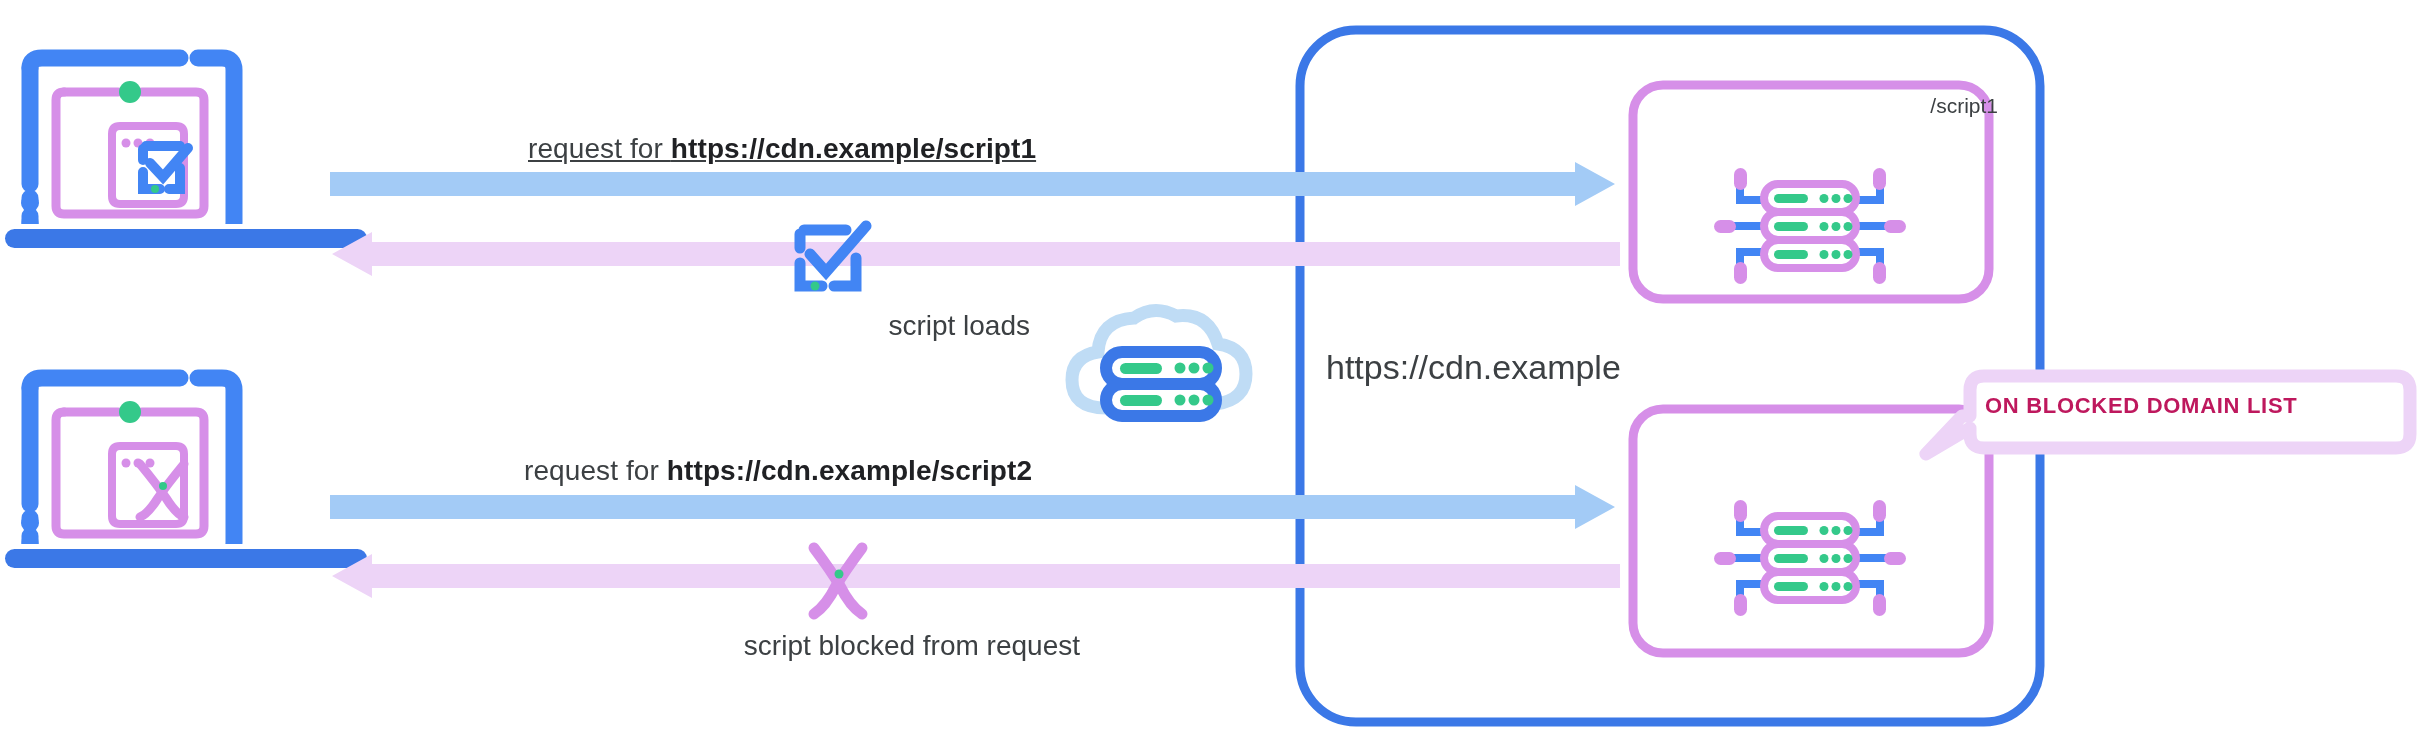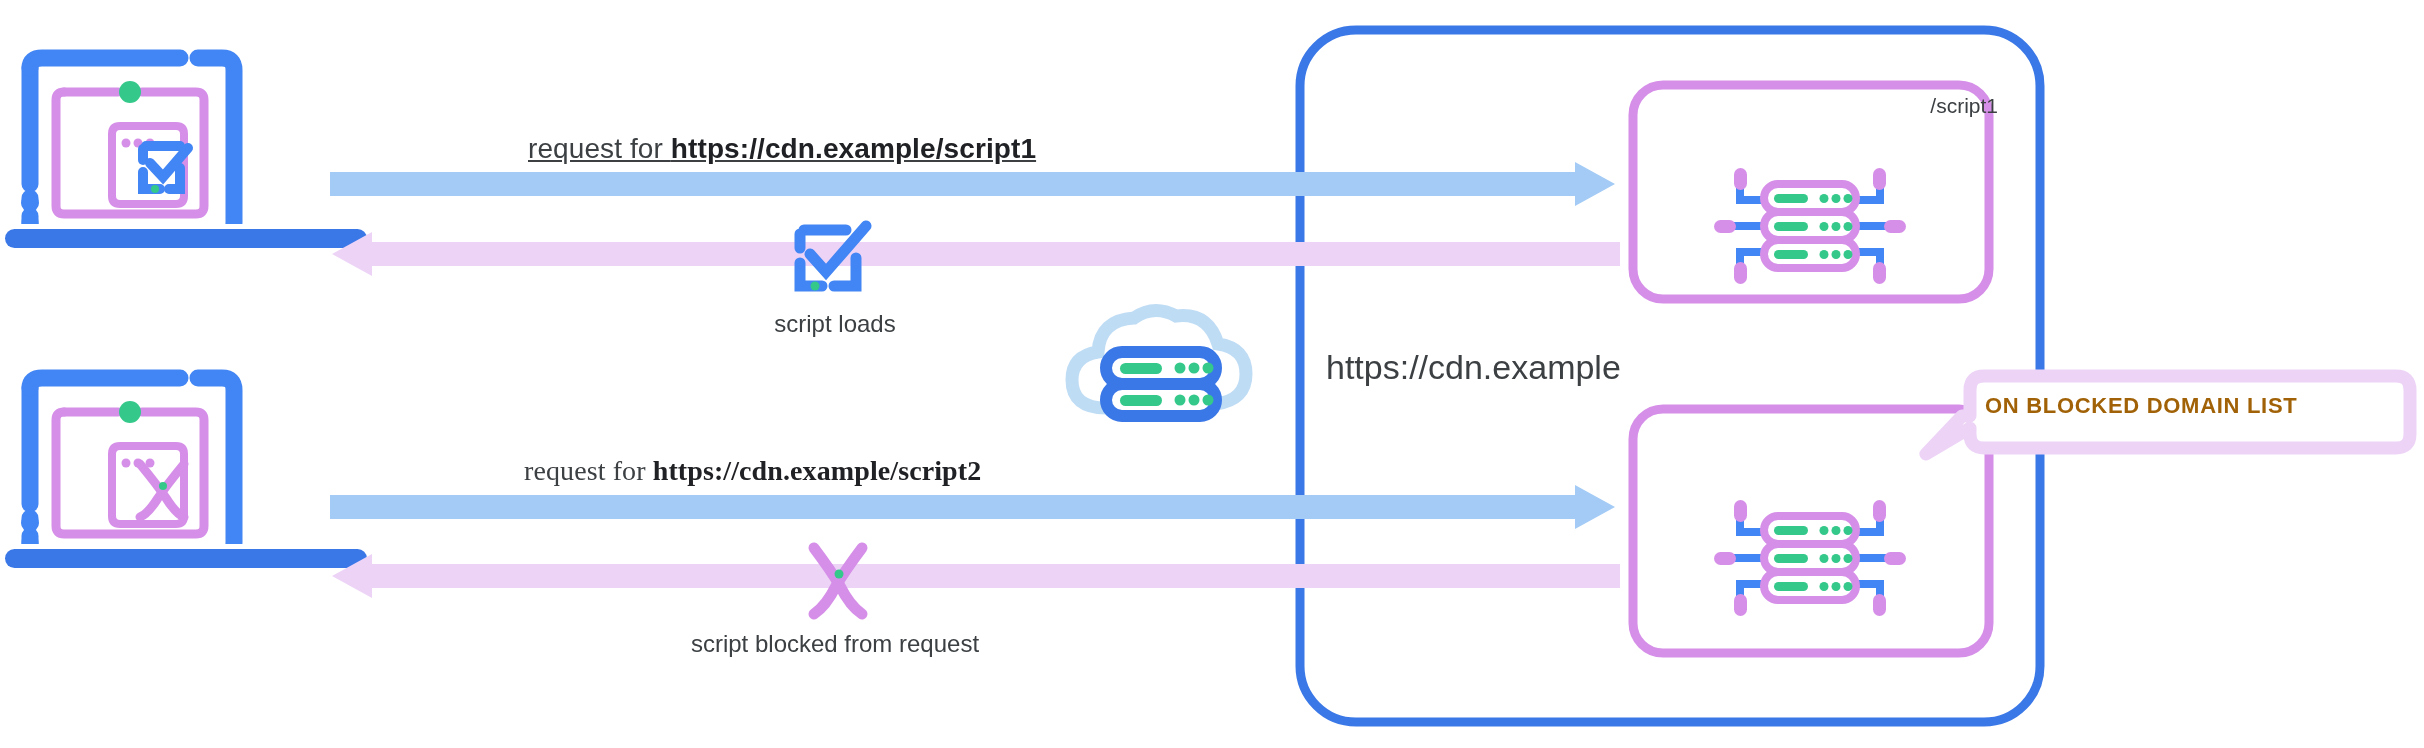--- a/index.html
+++ b/index.html
@@ -8,32 +8,32 @@
   .stage{position:absolute;left:0;top:0;width:2424px;height:748px;}
   .abs{position:absolute;}
 
   
   .req-label{
     position:absolute;font-size:28px;color:#3c4043;white-space:nowrap;
     letter-spacing:.1px;
   }
   .req-label b{font-weight:700;color:#202124;}
   .sub-label{
-    position:absolute;font-size:24px;color:#3c4043;white-space:nowrap;
-    text-align:center;
+    position:absolute;font-size:28px;color:#3c4043;white-space:nowrap;
+    text-align:right;
   }
   .cdn-label{
     position:absolute;font-size:34px;color:#3c4043;white-space:nowrap;
   }
   .script-label{
     position:absolute;font-size:21px;color:#3c4043;white-space:nowrap;
     text-align:right;
   }
   .callout-text{
-    position:absolute;font-size:22px;font-weight:700;color:#a16207;
+    position:absolute;font-size:22px;font-weight:700;color:#be185d;
     letter-spacing:.7px;white-space:nowrap;
   }
   svg{display:block;}
 </style>
 </head>
 <body>
 
 <div class="stage">
 
   <svg class="abs" style="left:1290px;top:20px;" width="760" height="712">
@@ -199,21 +199,21 @@
     <rect x="5" y="3" width="362" height="19" rx="9.5" fill="#3B78E7"></rect>
   </svg>
 
   <svg class="abs" style="left:330px;top:483px;" width="1290" height="48">
     <path d="M 0 12 L 1245 12 L 1245 2 L 1285 24 L 1245 46 L 1245 36 L 0 36 Z" fill="#A3CBF6"></path>
   </svg>
   <svg class="abs" style="left:330px;top:552px;" width="1290" height="48">
     <path d="M 1290 12 L 42 12 L 42 2 L 2 24 L 42 46 L 42 36 L 1290 36 Z" fill="#EDD4F7"></path>
   </svg>
 
-  <span class="req-label" style="left:524px;top:455px;font-family:Liberation Serif, serif;">
+  <span class="req-label" style="left:524px;top:455px;">
     <span>request for </span><b>https://cdn.example/script2</b>
   </span>
 
   <svg class="abs" style="left:798px;top:540px;" width="82" height="86">
     <g fill="none" stroke="#D68FE8" stroke-width="11" stroke-linecap="round">
       <path d="M 16 8 Q 34 32 42 46 Q 52 66 64 74"></path>
       <path d="M 64 8 Q 46 32 38 46 Q 28 66 16 74"></path>
     </g>
     <circle cx="41" cy="34" r="4.5" fill="#34C98A"></circle>
   </svg>

